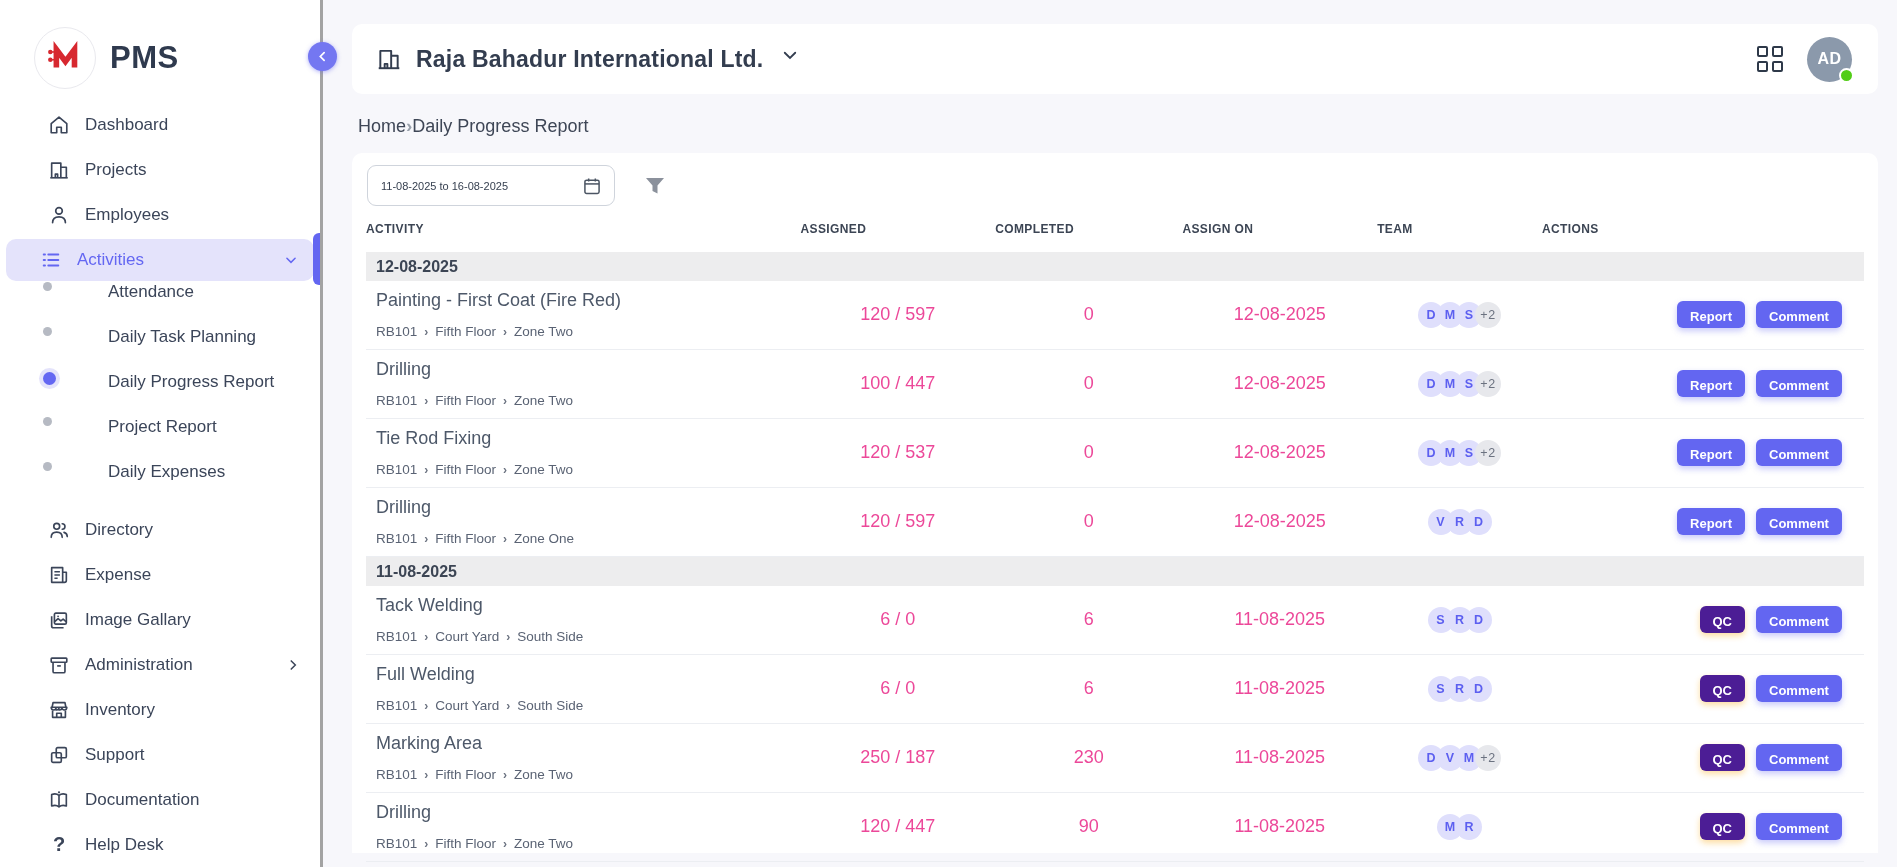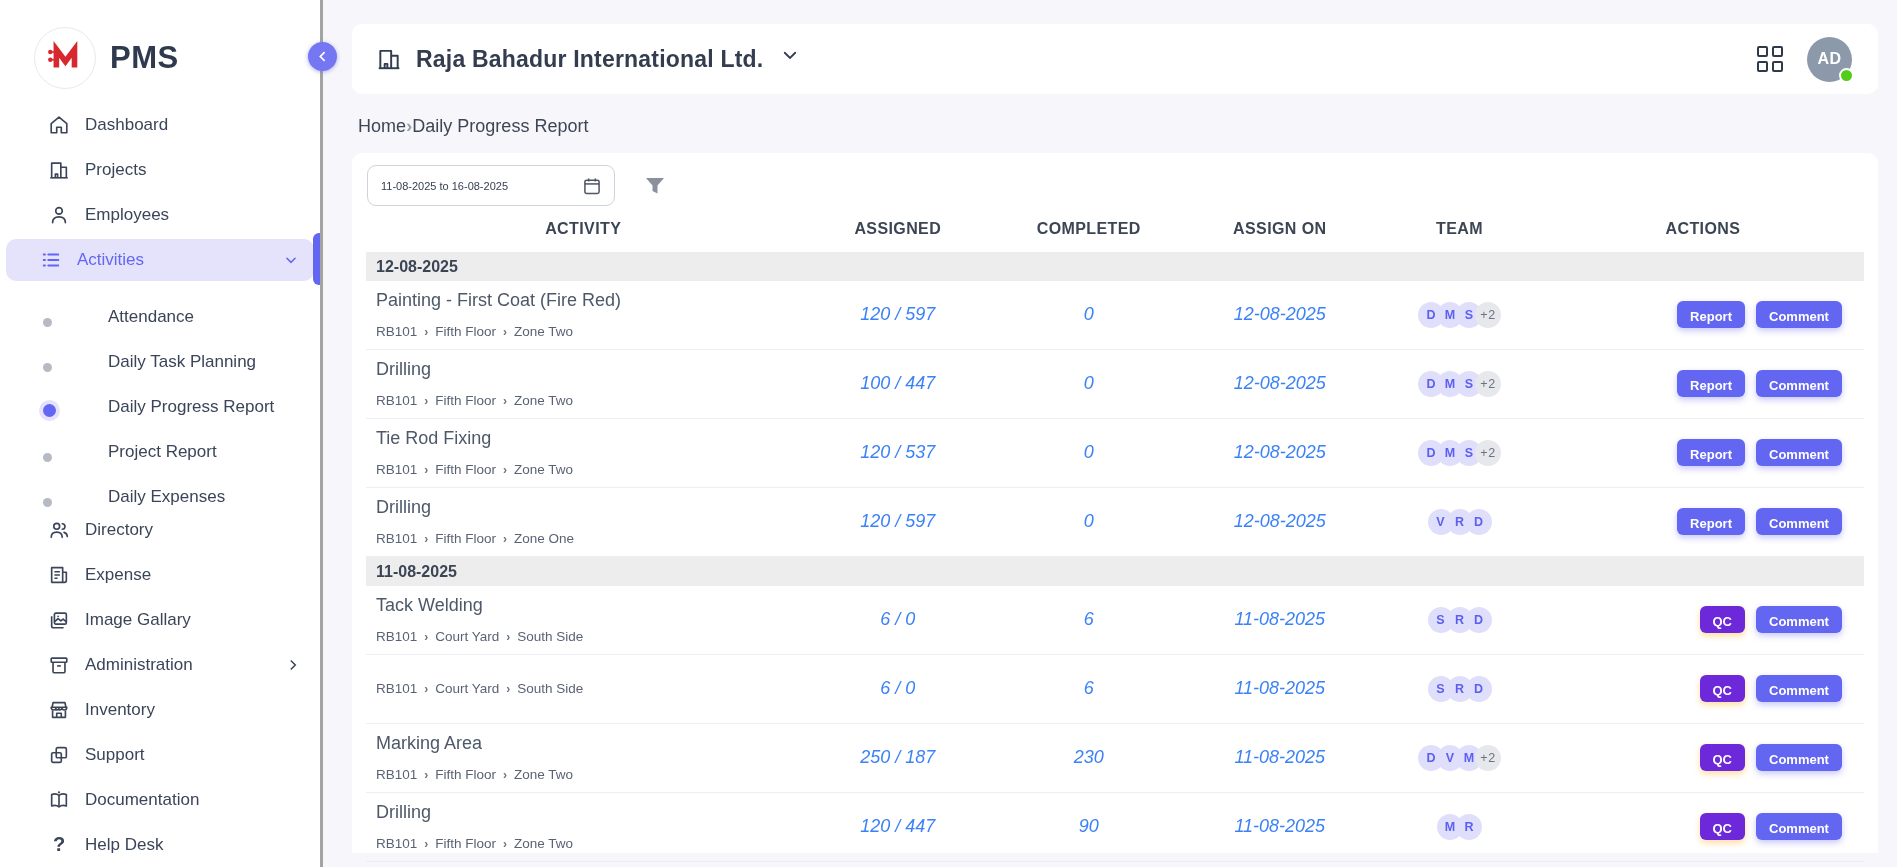--- a/index.html
+++ b/index.html
@@ -12,21 +12,21 @@
   .logo-circle { width:62px; height:62px; border-radius:50%; border:1px solid #e9e9ee; display:flex; align-items:center; justify-content:center; background:#fff; }
   .logo-text { font-size:31px; font-weight:800; color:#2f3a4e; margin-left:14px; letter-spacing:.5px; }
   .menu { margin-top:13px; }
   .mitem { height:45px; display:flex; align-items:center; padding:0 20px 0 48px; color:#3b4559; font-size:17px; cursor:pointer; }
   .mitem .mi { width:22px; height:22px; margin-right:15px; color:#3b4559; flex:none; display:flex; align-items:center; justify-content:center; }
   .mitem .lbl { flex:1; }
   .mitem.active-wrap { padding:0 6px; }
   .mitem.active-wrap .inner { background:#e4e3fb; border-radius:10px; height:42px; display:flex; align-items:center; width:100%; padding:0 16px 0 34px; color:#6467f2; }
   .mitem.active-wrap .inner .mi { color:#6467f2; }
   .chev { width:14px; height:14px; flex:none; }
-  .subitem { height:45px; display:flex; align-items:flex-end; padding-left:43px; color:#3b4559; font-size:17px; cursor:pointer; }
+  .subitem { height:45px; display:flex; align-items:flex-start; padding-left:43px; color:#3b4559; font-size:17px; cursor:pointer; }
   .dot { width:9px; height:9px; border-radius:50%; background:#b6bac3; margin-right:56px; flex:none; }
   .subitem.current .dot { width:13px; height:13px; background:#6467f2; box-shadow:0 0 0 4px #e4e3fb; margin-right:52px; }
   .edge-bar { position:absolute; right:0; top:233px; width:7px; height:52px; background:#6366f1; border-radius:6px 0 0 6px; }
 
   
   .collapse-btn { position:absolute; left:308px; top:42px; width:29px; height:29px; border-radius:50%; background:#7477f1; border:none; color:#fff; z-index:10; cursor:pointer; display:flex; align-items:center; justify-content:center; box-shadow:0 1px 4px rgba(99,102,241,.5); }
 
   
   .main { flex:1; padding:24px 19px 0 29px; height:867px; overflow:hidden; }
   .topbar { background:#fff; border-radius:10px; height:70px; display:flex; align-items:center; justify-content:space-between; padding:0 26px 0 24px; }
@@ -46,36 +46,36 @@
 
   .card { background:#fff; border-radius:10px 10px 0 0; padding:12px 14px 0 14px; height:700px; }
   .filter-row { display:flex; align-items:center; gap:28px; padding-left:1px; }
   .date-input { width:248px; height:41px; border:1.5px solid #cfd4dc; border-radius:9px; display:flex; align-items:center; padding:0 12px 0 13px; gap:8px; background:#fff; }
   .date-input input { border:none; outline:none; font-size:11px; color:#374151; width:100%; font-family:"Liberation Sans",sans-serif; background:transparent; }
   .cal-icon { width:20px; height:20px; color:#4b5563; flex:none; cursor:pointer; }
   .funnel { width:24px; height:24px; color:#8b919c; cursor:pointer; }
 
   .tgrid { display:grid; grid-template-columns:29% 13% 12.5% 13% 11% 21.5%; align-items:center; }
   .thead { height:46px; }
-  .thead .th { font-size:16px; font-weight:700; color:#3c4554; text-align:center; letter-spacing:.4px; }
+  .thead .th { font-size:12px; font-weight:700; color:#3c4554; text-align:left; letter-spacing:.4px; }
   .group-band { background:#ededee; height:29px; display:flex; align-items:center; padding-left:10px; font-size:16px; font-weight:700; color:#3c4554; }
   .trow { border-bottom:1px solid #eceef2; padding:9px 0 10px 0; min-height:69px; }
   .c-activity { padding-left:10px; }
   .c-activity .ttl { font-size:18px; color:#4d5869; margin-bottom:13px; }
   .pathline { display:flex; align-items:center; gap:7px; font-size:13.5px; color:#5a6374; font-family:"Liberation Sans",sans-serif; }
   .psep::before { content:"›"; color:#6b7280; font-size:12px; font-weight:700; }
-  .c-num { text-align:center; font-size:18px; color:#3b82f6;font-style:italic; }
+  .c-num { text-align:center; font-size:18px; color:#ec4899; }
   .c-team { display:flex; justify-content:center; }
   .av { width:26px; height:26px; border-radius:50%; background:#dfdffc; color:#5c5ff0; font-size:12.5px; font-weight:700; display:flex; align-items:center; justify-content:center; margin-left:-7px; }
   .av:first-child { margin-left:0; }
   .av.extra { background:#e7e8ec; color:#6b7280; font-weight:400; letter-spacing:.5px; }
   .c-actions { display:flex; justify-content:flex-end; gap:11px; padding-right:22px; }
   .btn { border:none; height:27px; border-radius:6px; color:#fff; font-size:13px; font-weight:700; padding:8px 13px; cursor:pointer; font-family:"Liberation Sans",sans-serif; }
   .btn.purple { background:#6366f1; box-shadow:0 3px 6px rgba(99,102,241,.35); }
-  .btn.orange { background:#6d28d9; box-shadow:0 3px 6px rgba(251,171,21,.4); }
+  .btn.orange { background:#4c1d95; box-shadow:0 3px 6px rgba(251,171,21,.4); }
   svg { display:block; }
 </style>
 </head>
 <body>
 
 <aside class="sidebar">
   <div class="logo-row">
     <div class="logo-circle">
       <svg width="38" height="38" viewBox="0 0 44 44" fill="none">
         <path d="M12 33 V12 L22.5 26 L33 12 V33" stroke="#d7282f" stroke-width="6.5" stroke-linecap="butt"></path>
@@ -457,20 +457,21 @@
         <span class="av">D</span>
       </div>
       <div class="c-actions">
         <button class="btn orange">QC</button>
         <button class="btn purple">Comment</button>
       </div>
     </div>
 
     <div class="tgrid trow">
       <div class="c-activity">
+        <div class="ttl">Full Welding</div>
         <div class="pathline">
           <span>RB101</span>
             <span class="psep"></span>
           <span>Court Yard</span>
             <span class="psep"></span>
           <span>South Side</span>
         </div>
       </div>
       <div class="c-num">6 / 0</div>
       <div class="c-num">6</div>

